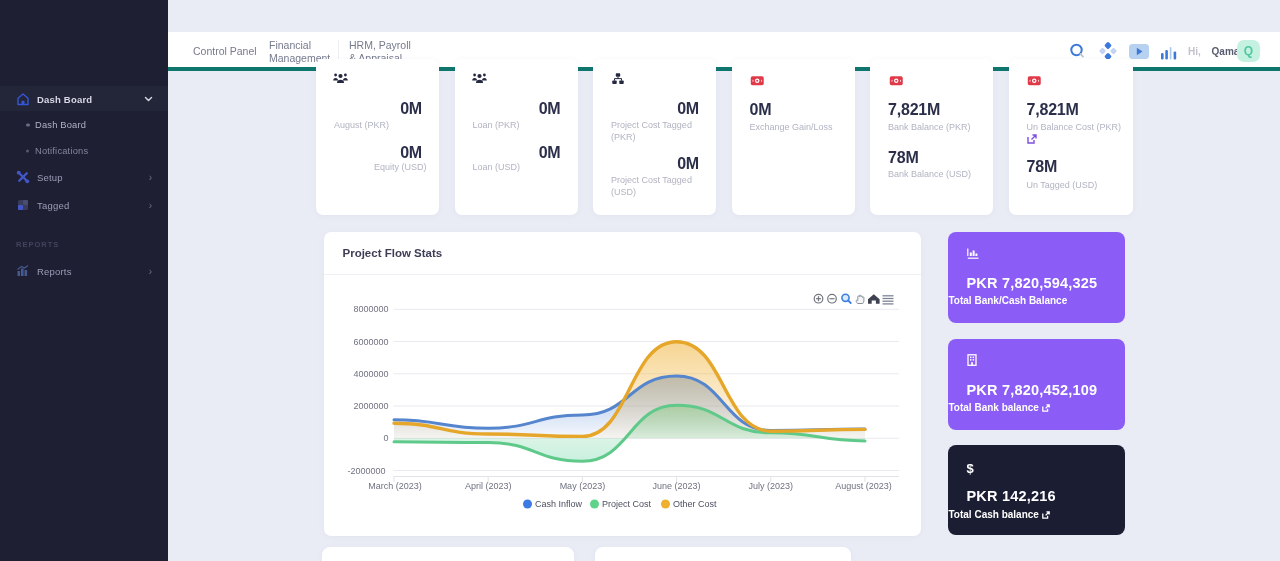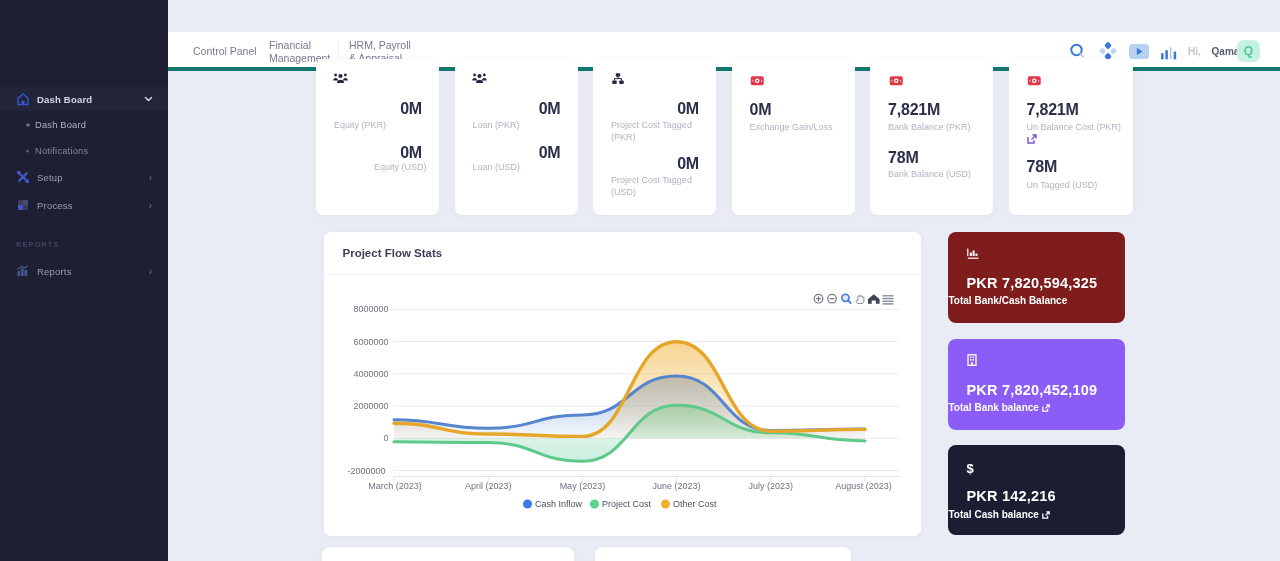--- a/index.html
+++ b/index.html
@@ -101,21 +101,21 @@
     <div class="mtxt" style="color:#9b9eb8;">Setup</div>
     <div class="chev">›</div>
   </div>
 
   <div class="mrow" style="top:193px; height:24px;">
     <svg class="mico" viewBox="0 0 14 14">
       <rect x="2" y="2" width="10" height="10" rx="1.5" fill="#3a3c5c"></rect>
       <rect x="2" y="7" width="5" height="5" rx="1" fill="#4456c6"></rect>
       <rect x="7" y="2" width="5" height="5" rx="1" fill="#4a4c70"></rect>
     </svg>
-    <div class="mtxt" style="color:#9b9eb8;">Process</div>
+    <div class="mtxt" style="color:#9b9eb8;">Tagged</div>
     <div class="chev">›</div>
   </div>
 
   <div class="seclabel" style="top:240px;">REPORTS</div>
 
   <div class="mrow" style="top:259px; height:24px;">
     <svg class="mico" viewBox="0 0 14 14">
       <rect x="1.5" y="7" width="2.6" height="5" fill="#46598e"></rect>
       <rect x="5" y="4.5" width="2.6" height="7.5" fill="#46598e"></rect>
       <rect x="8.5" y="6" width="2.6" height="6" fill="#46598e"></rect>
@@ -129,21 +129,21 @@
 <div class="card" style="left:316px; top:59px; width:123px; height:156px;">
   <svg class="abs" style="left:17px; top:13px;" width="15" height="13" viewBox="0 0 15 13">
     <circle cx="7.5" cy="4" r="2.1" fill="#242840"></circle>
       <path d="M4 11 a3.5 3.3 0 0 1 7 0 Z" fill="#242840"></path>
     <circle cx="2.6" cy="3" r="1.4" fill="#242840"></circle>
       <path d="M0.2 8.6 a2.4 2.6 0 0 1 4.8 0 Z" fill="#242840"></path>
     <circle cx="12.4" cy="3" r="1.4" fill="#242840"></circle>
       <path d="M10 8.6 a2.4 2.6 0 0 1 4.8 0 Z" fill="#242840"></path>
   </svg>
   <div class="statval" style="right:17px; top:41px;">0M</div>
-  <div class="statlbl" style="left:18px; top:60px;">Equity (PKR)</div>
+  <div class="statlbl" style="left:18px; top:60px;">August (PKR)</div>
   <div class="statval" style="right:17px; top:85px;">0M</div>
   <div class="statlbl" style="left:18px; top:102px;padding-left:40px;">Equity (USD)</div>
 </div>
 
 <div class="card" style="left:454.5px; top:59px; width:123px; height:156px;">
   <svg class="abs" style="left:17px; top:13px;" width="15" height="13" viewBox="0 0 15 13">
     <circle cx="7.5" cy="4" r="2.1" fill="#242840"></circle>
       <path d="M4 11 a3.5 3.3 0 0 1 7 0 Z" fill="#242840"></path>
     <circle cx="2.6" cy="3" r="1.4" fill="#242840"></circle>
       <path d="M0.2 8.6 a2.4 2.6 0 0 1 4.8 0 Z" fill="#242840"></path>
@@ -301,21 +301,21 @@
     <path d="M867.5 299.3 L873.3 294.2 L879.1 299.3 L879.1 303.8 L875.4 303.8 L875.4 300.6 L871.2 300.6 L871.2 303.8 L867.5 303.8 Z" fill="#3f4250"></path>
     <g stroke="#7d8594" stroke-width="1.3">
       <line x1="882" y1="295.8" x2="893" y2="295.8"></line>
       <line x1="882" y1="298.5" x2="893" y2="298.5"></line>
       <line x1="882" y1="301.2" x2="893" y2="301.2"></line>
       <line x1="882" y1="303.9" x2="893" y2="303.9"></line>
     </g>
   </g>
 </svg>
 
-<div class="abs" style="left:947.5px; top:231.5px; width:177px; height:91px; background:#7f1d1d; border-radius:8px;">
+<div class="abs" style="left:947.5px; top:231.5px; width:177px; height:91px; background:#8b5cf6; border-radius:8px;">
   <svg class="abs" style="left:19px; top:16px;" width="12" height="11" viewBox="0 0 12 11">
     <path d="M0.8 0.5 L0.8 8" stroke="#fff" stroke-width="1.2" fill="none"></path>
     <rect x="2.8" y="4.5" width="2" height="3.5" fill="#fff"></rect>
     <rect x="5.6" y="2.5" width="2" height="5.5" fill="#fff"></rect>
     <rect x="8.4" y="5.5" width="2" height="2.5" fill="#fff"></rect>
     <path d="M0.8 10.2 L11.5 10.2" stroke="#fff" stroke-width="1.2"></path>
   </svg>
   <div class="ccval" style="top:43px;">PKR 7,820,594,325</div>
   <div class="cclbl" style="top:63px;">Total Bank/Cash Balance</div>
 </div>

